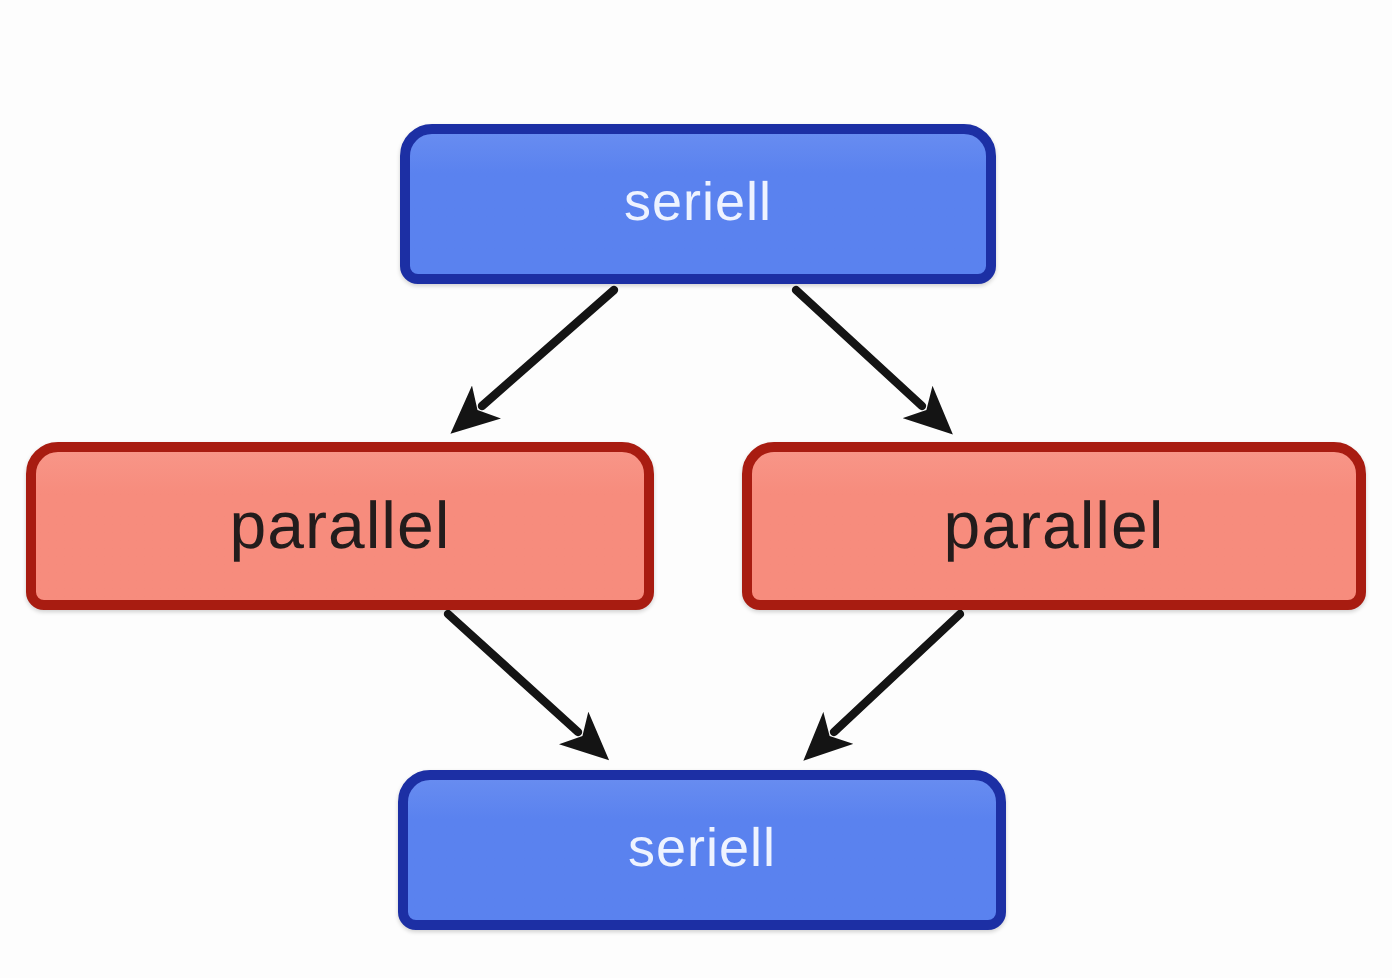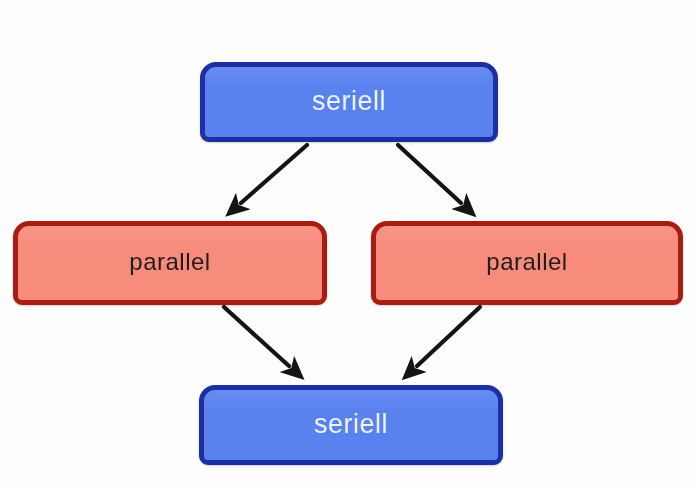--- a/index.html
+++ b/index.html
@@ -25,21 +25,21 @@
     background-color: var(--fill);
     color: var(--text);
     border-radius: 16px 16px 9px 9px;
     display: flex;
     align-items: center;
     justify-content: center;
     box-shadow: 0 1px 2px rgba(0,0,0,0.18);
     text-align: center;
   }
   .node .label {
-    font-size: 24px;
+    font-size: 33px;
     letter-spacing: 0.5px;
     line-height: 1;
     padding-bottom: 2px;
   }
   .node-seriell-top    { left: 200px; top: 62px;  width: 298px; height: 80px; }
   .node-parallel-left  { left: 13px;  top: 221px; width: 314px; height: 84px; }
   .node-parallel-right { left: 371px; top: 221px; width: 312px; height: 84px; }
   .node-seriell-bottom { left: 199px; top: 385px; width: 304px; height: 80px; }
   .node-seriell-top .label, .node-seriell-bottom .label { font-size: 27px; }
 

